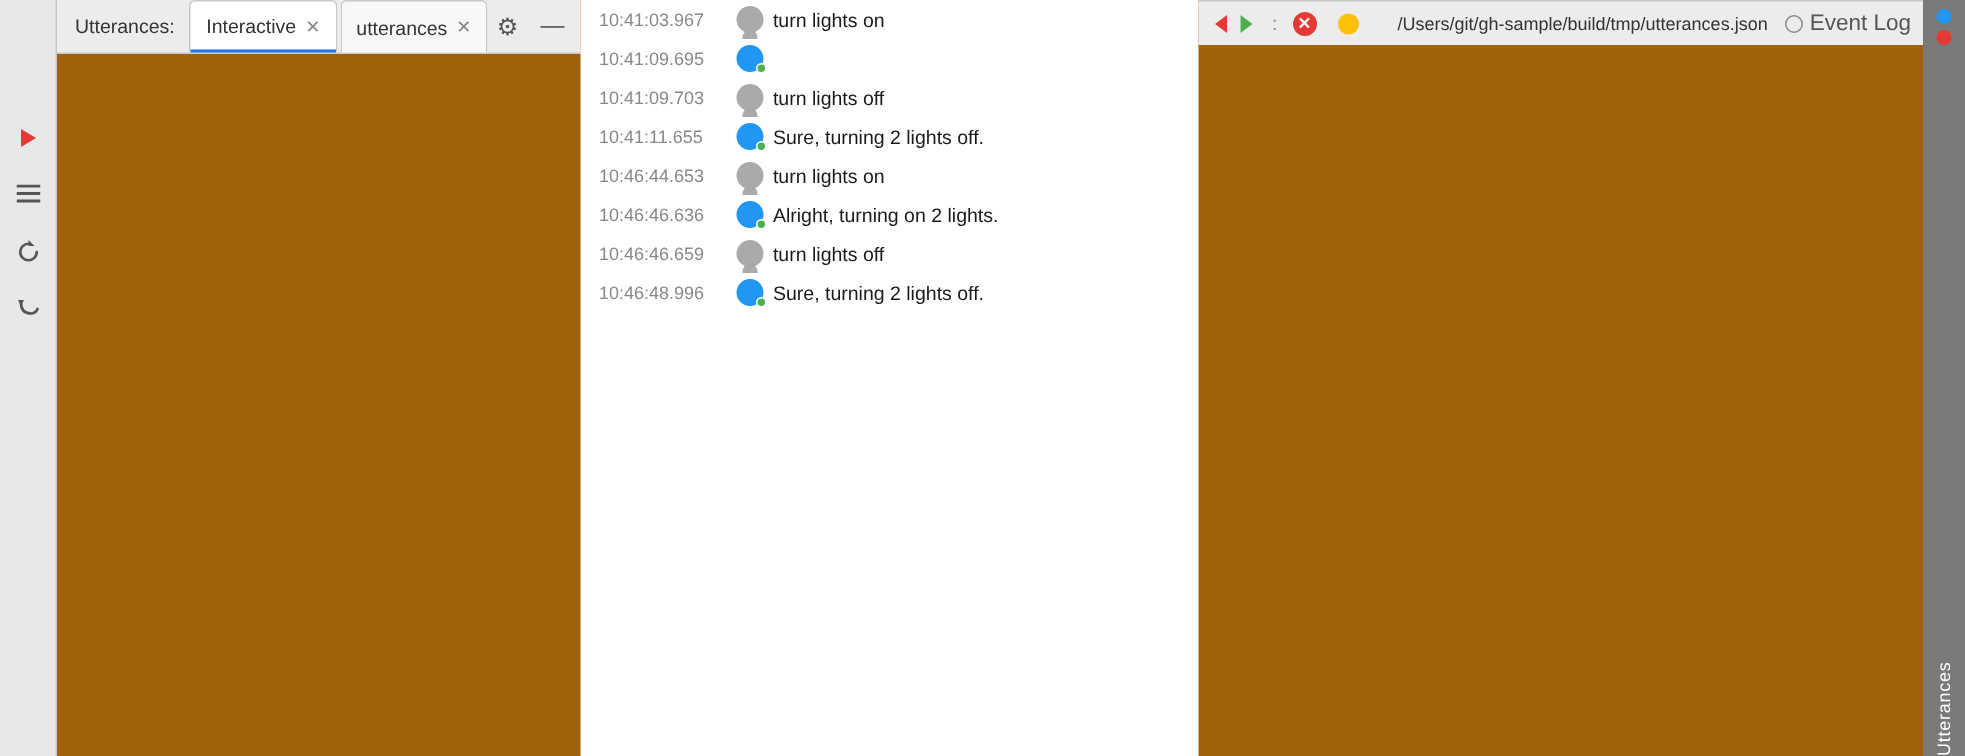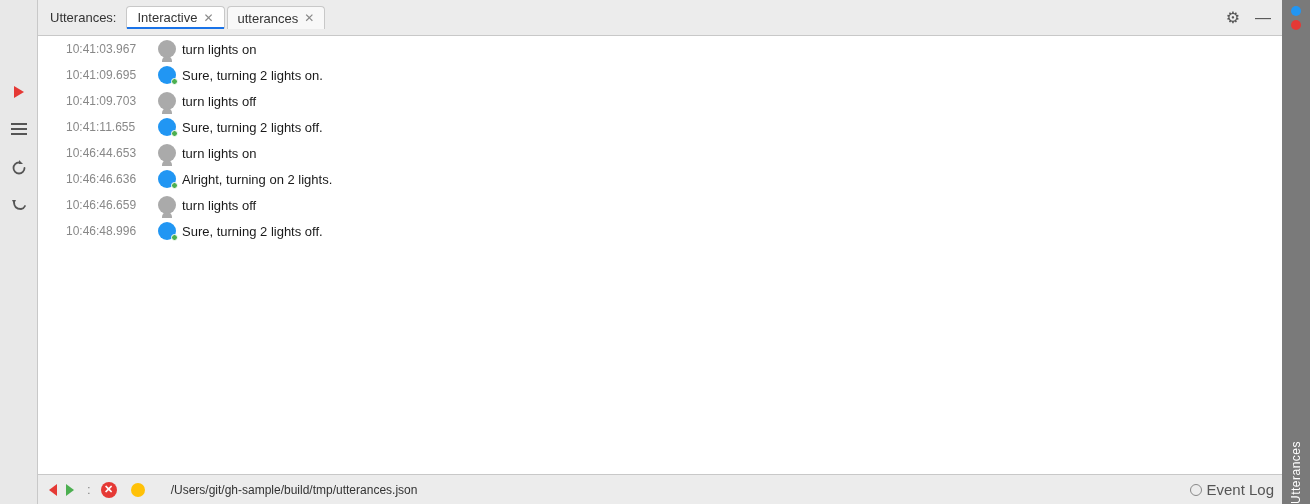--- a/index.html
+++ b/index.html
@@ -34,22 +34,22 @@
       justify-content: center;
       cursor: pointer;
       color: #555;
       font-size: 16px;
     }
 
     
     .main-content {
       flex: 1;
       display: flex;
-      flex-direction: column;
-      background: #d946ef;
+      flex-direction: row;
+      background: #a16207;
       min-width: 0;
     }
 
     
     .tab-bar {
       display: flex;
       align-items: center;
       background: #ececec;
       border-bottom: 1px solid #c8c8c8;
       height: 36px;
@@ -60,21 +60,21 @@
       font-size: 13px;
       font-weight: 500;
       color: #333;
       margin-right: 10px;
       padding-left: 4px;
     }
     .tab {
       display: flex;
       align-items: center;
       padding: 4px 10px;
-      height: 23px;
+      height: 35px;
       background: #f8f8f8;
       border: 1px solid #c8c8c8;
       border-bottom: none;
       border-radius: 4px 4px 0 0;
       margin-right: 2px;
       cursor: pointer;
       font-size: 13px;
       color: #333;
       gap: 6px;
       position: relative;
@@ -113,21 +113,21 @@
     
     .log-area {
       flex: 1;
       overflow-y: auto;
       overflow-x: hidden;
       background: #ffffff;
     }
     .log-row {
       display: flex;
       align-items: center;
-      padding: 2px 8px 2px 28px;
+      padding: 2px 8px 2px 12px;
       min-height: 26px;
       border-bottom: none;
       font-size: 13px;
     }
     .log-row.error-row {
       background: #fff0f0;
       border: 2px solid #cc0000;
       margin: 0 2px;
     }
     .log-time {
@@ -377,21 +377,20 @@
     </div>
 
     <div class="log-row">
       <span class="log-time">10:41:09.695</span>
       <div class="log-icon">
         <div class="icon-bot">
           <div class="icon-bot-main"></div>
           <div class="icon-bot-dot"></div>
         </div>
       </div>
-      <span class="log-text">Sure, turning 2 lights on.</span>
     </div>
 
     <div class="log-row">
       <span class="log-time">10:41:09.703</span>
       <div class="log-icon">
         <div class="icon-user"></div>
       </div>
       <span class="log-text">turn lights off</span>
     </div>
 

